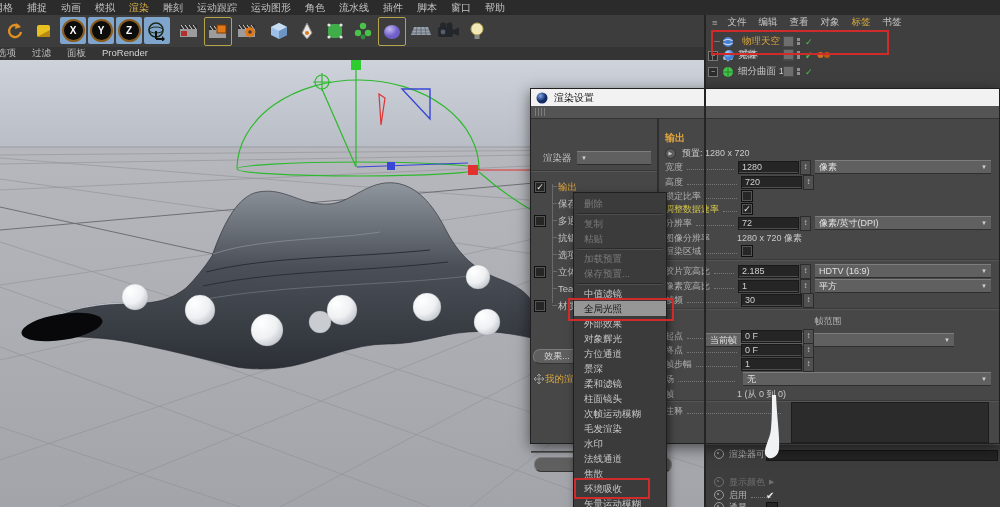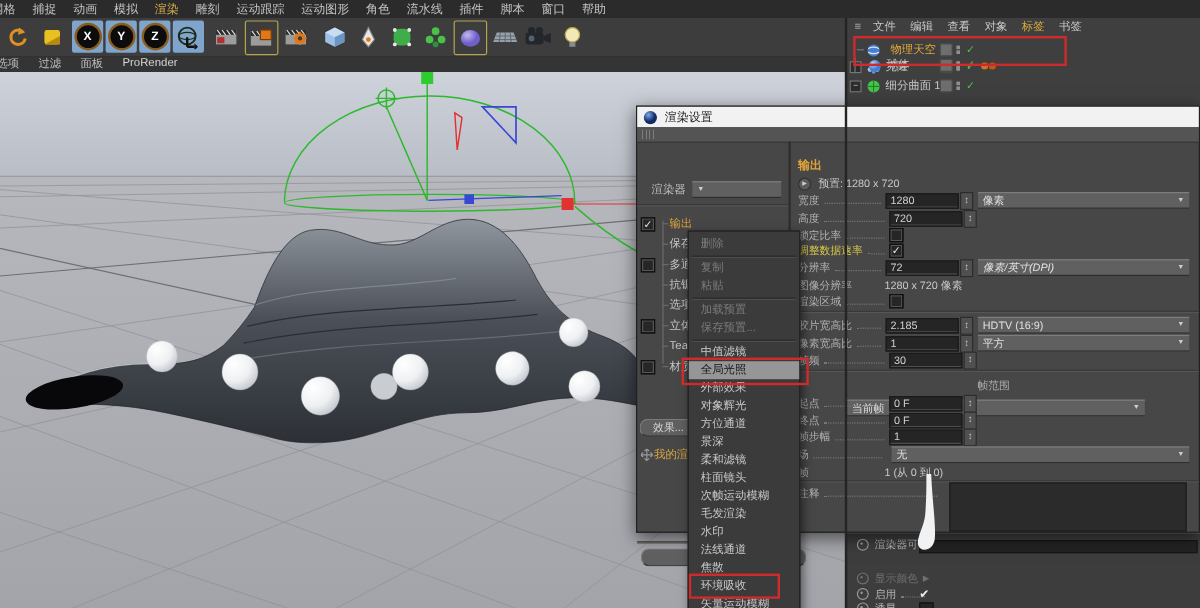--- a/index.html
+++ b/index.html
@@ -526,21 +526,21 @@
     <div class="fr" style="top:114px;width:88px;">
       <span class="fl hl">调整数据速率</span>
         <div class="dt"></div>
       <div class="cbx">✓</div>
     </div>
     <div class="fr" style="top:128px;width:326px;">
       <span class="fl">分辨率</span>
         <div class="dt"></div>
       <div class="inp">72</div>
       <div class="stp">↕</div>
-      <div class="dd" style="width:168px;font-style:italic;">
+      <div class="dd" style="width:168px;">
         <span class="cap">像素/英寸(DPI)</span>
           <span class="ar">▼</span>
         </div>
     </div>
     <div class="fr" style="top:143px;width:326px;">
       <span class="fl" style="width:72px;">图像分辨率</span>
       <span class="val">1280 x 720 像素</span>
     </div>
     <div class="fr" style="top:156px;width:88px;">
       <span class="fl">渲染区域</span>

